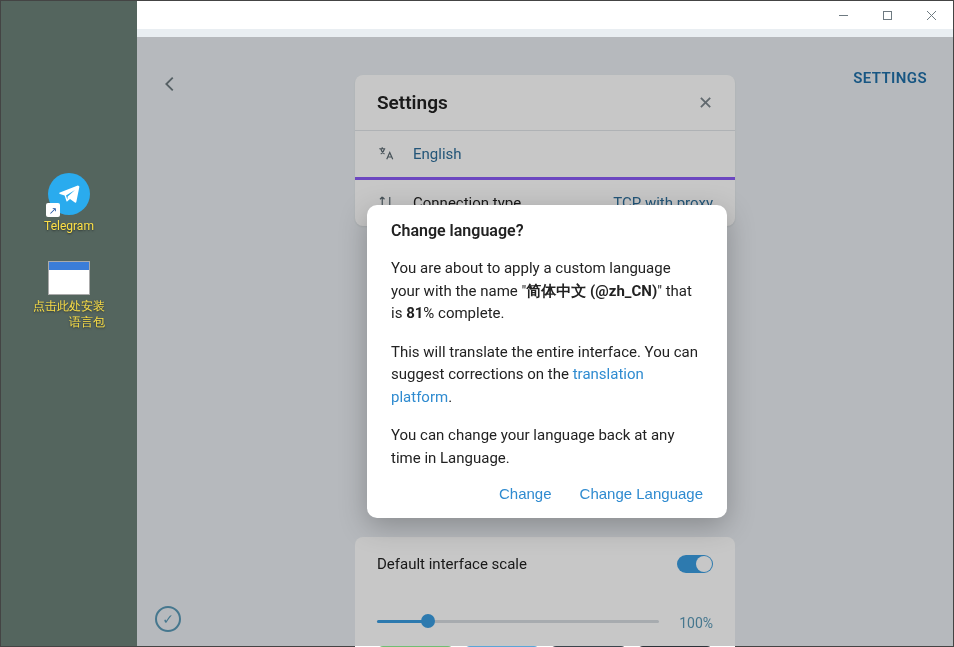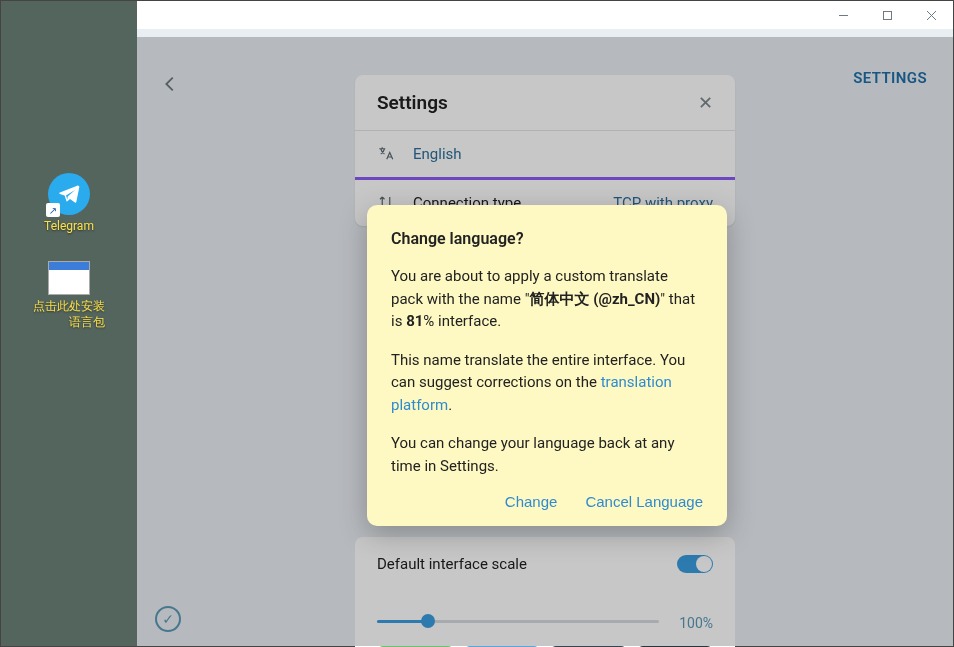--- a/index.html
+++ b/index.html
@@ -116,22 +116,22 @@
   .theme-row { display:flex; gap: 10px; margin-top: 14px; }
   .theme-chip { flex:1; height: 26px; border-radius: 6px; }
   .theme-chip.green { background:#6fbf73; }
   .theme-chip.blue  { background:#5aa6d8; }
   .theme-chip.dark1 { background:#3a444c; }
   .theme-chip.dark2 { background:#2b3238; }
 
   
   .modal {
     position:absolute; left: 230px; top: 168px; width: 360px;
-    background:#fef9c3; border-radius: 10px; box-shadow: 0 8px 28px rgba(0,0,0,.25);
-    padding: 22px 24px 16px; z-index: 5; color:#222; font-size:15px; line-height:1.5;
+    background:#ffffff; border-radius: 10px; box-shadow: 0 8px 28px rgba(0,0,0,.25);
+    padding: 14px 24px 16px; z-index: 5; color:#222; font-size:15px; line-height:1.5;
   }
   .modal h3 { font-size:16px; font-weight:600; margin-bottom: 14px; }
   .modal p { margin-bottom: 16px; }
   .modal a { color:#2f8bd0; text-decoration:none; }
   .modal .bold { font-weight:700; }
   .modal-actions { display:flex; justify-content:flex-end; gap: 28px; margin-top: 6px; }
   .modal-btn { color:#2f8bd0; font-weight:500; font-size:15px; background:none; border:none; cursor:pointer; }
 </style>
 </head>
 <body>
@@ -235,26 +235,26 @@
           <div class="theme-chip dark1"></div>
           <div class="theme-chip dark2"></div>
         </div>
       </div>
 
       <div class="scrim"></div>
 
       <div class="modal">
         <h3>Change language?</h3>
         <p>
-          <span>You are about to apply a custom translate pack with the name "</span><span class="bold">简体中文 (@zh_CN)</span><span>" that is </span><span class="bold">81</span><span>% interface.</span>
+          <span>You are about to apply a custom language your with the name "</span><span class="bold">简体中文 (@zh_CN)</span><span>" that is </span><span class="bold">81</span><span>% complete.</span>
         </p>
         <p>
-          <span>This name translate the entire interface. You can suggest corrections on the </span><a href="#">translation platform</a><span>.</span>
+          <span>This will translate the entire interface. You can suggest corrections on the </span><a href="#">translation platform</a><span>.</span>
         </p>
-        <p>You can change your language back at any time in Settings.</p>
+        <p>You can change your language back at any time in Language.</p>
         <div class="modal-actions">
           <button class="modal-btn">Change</button>
-          <button class="modal-btn">Cancel Language</button>
+          <button class="modal-btn">Change Language</button>
         </div>
       </div>
     </div>
   </div>
 </div>
 
 </body></html>

